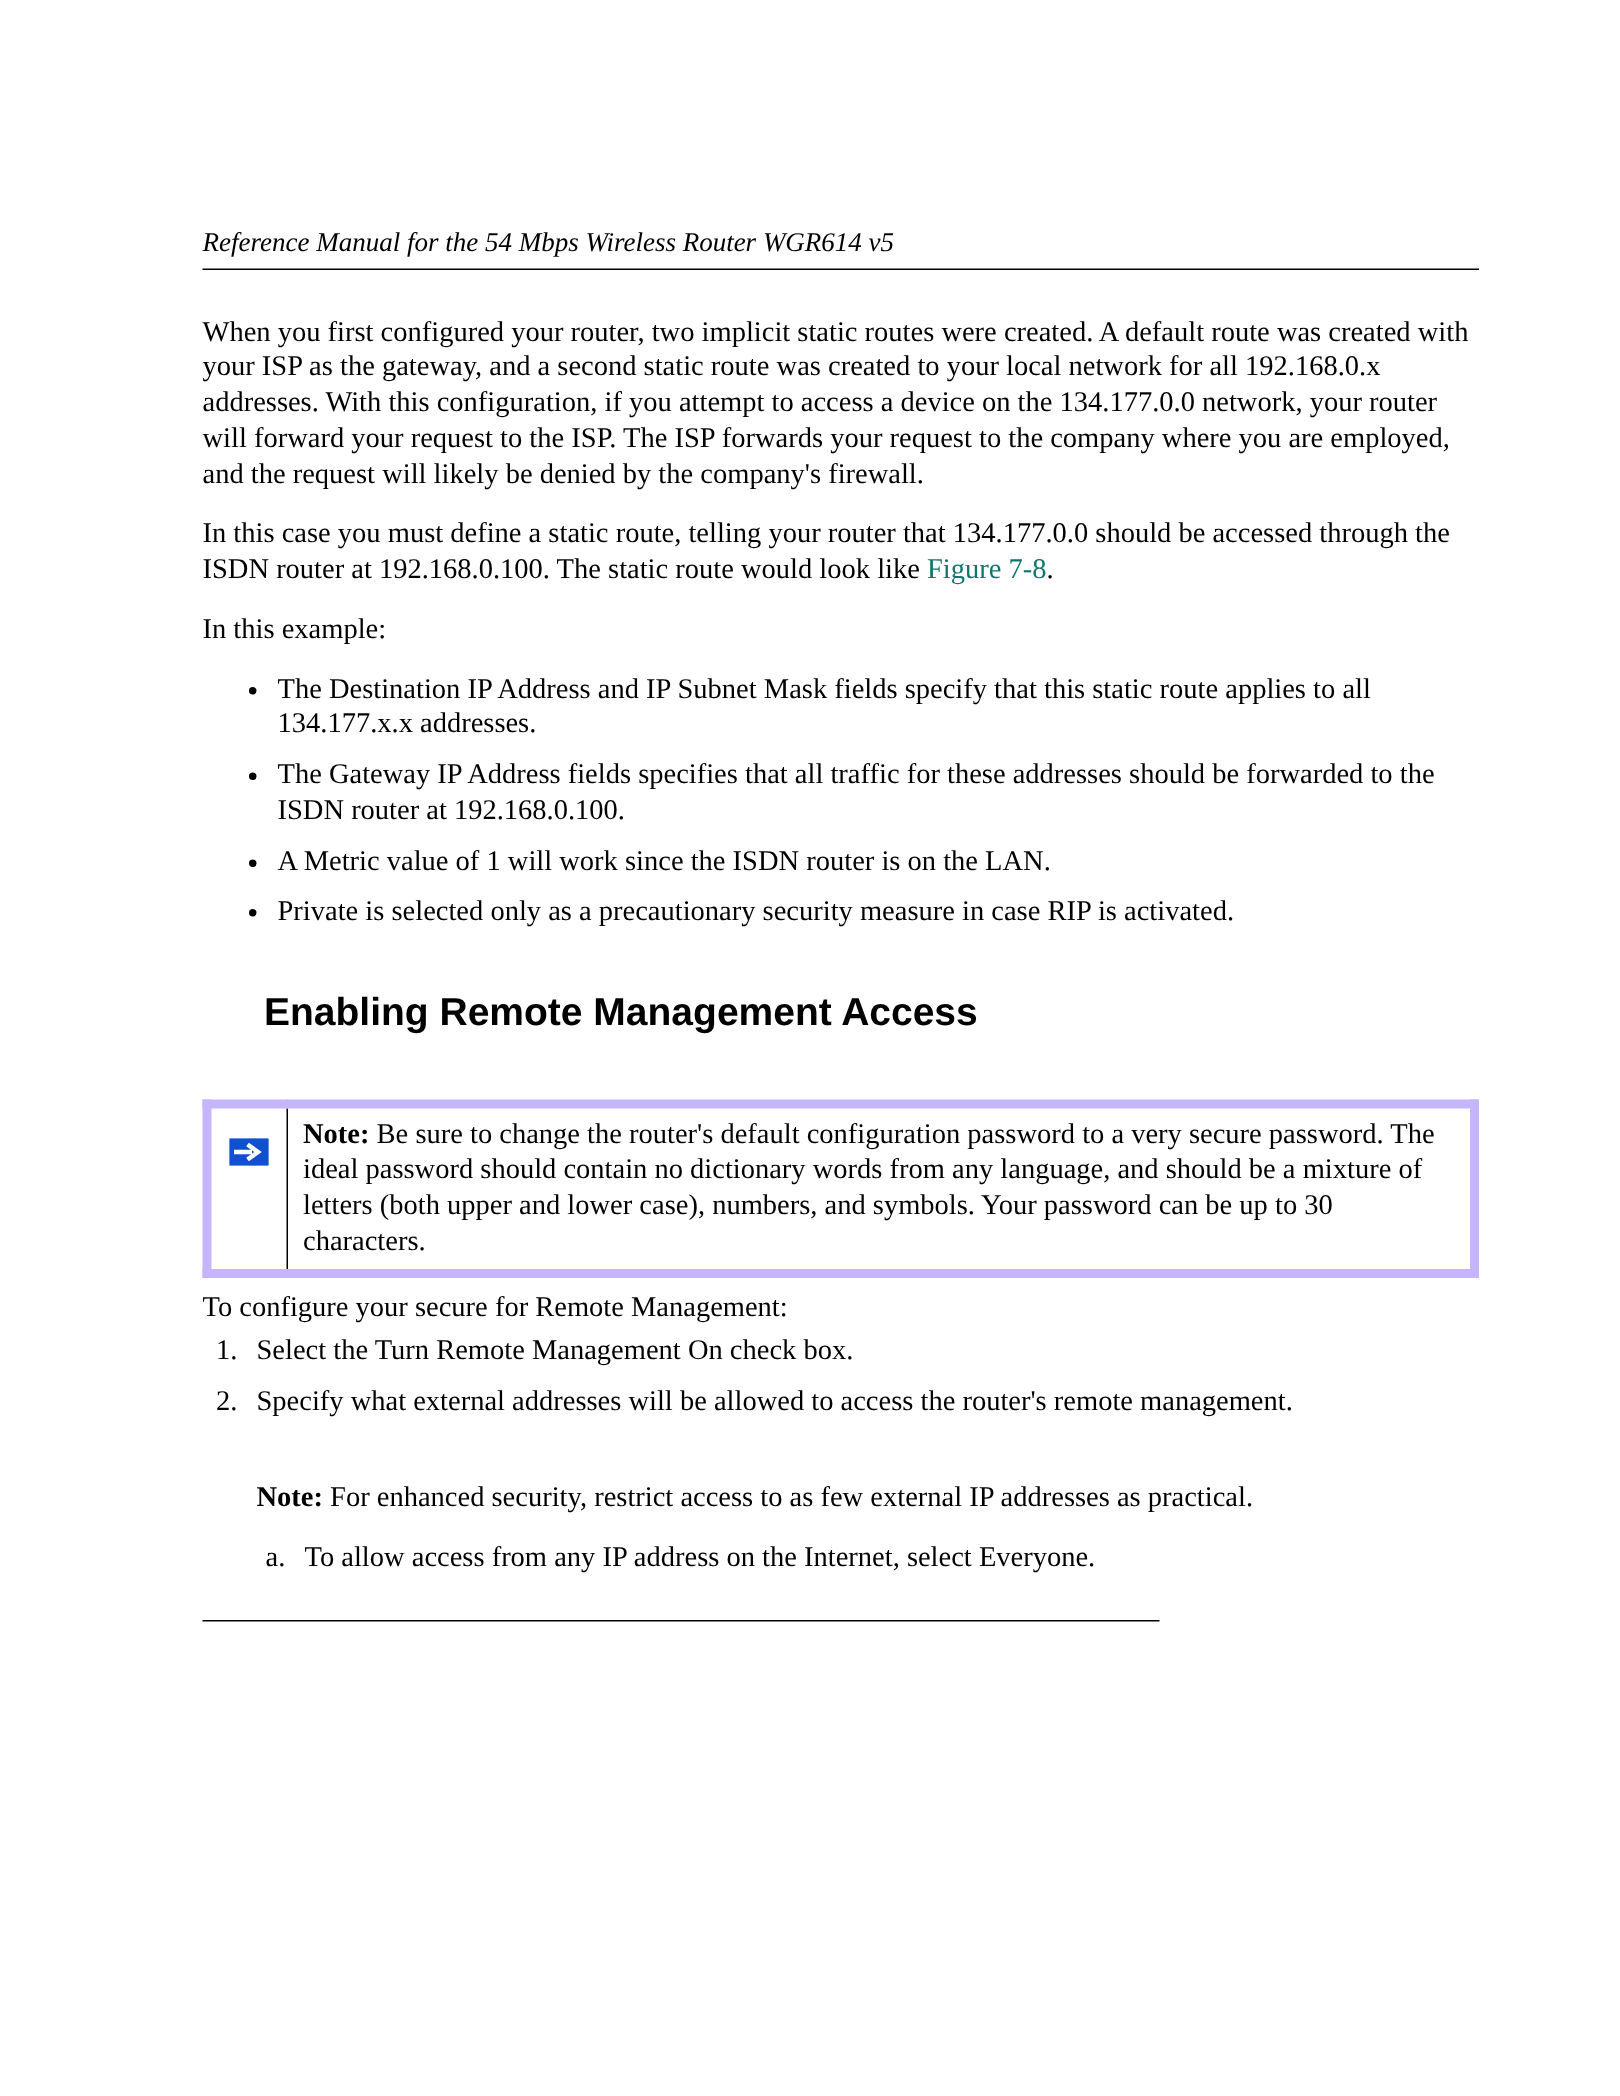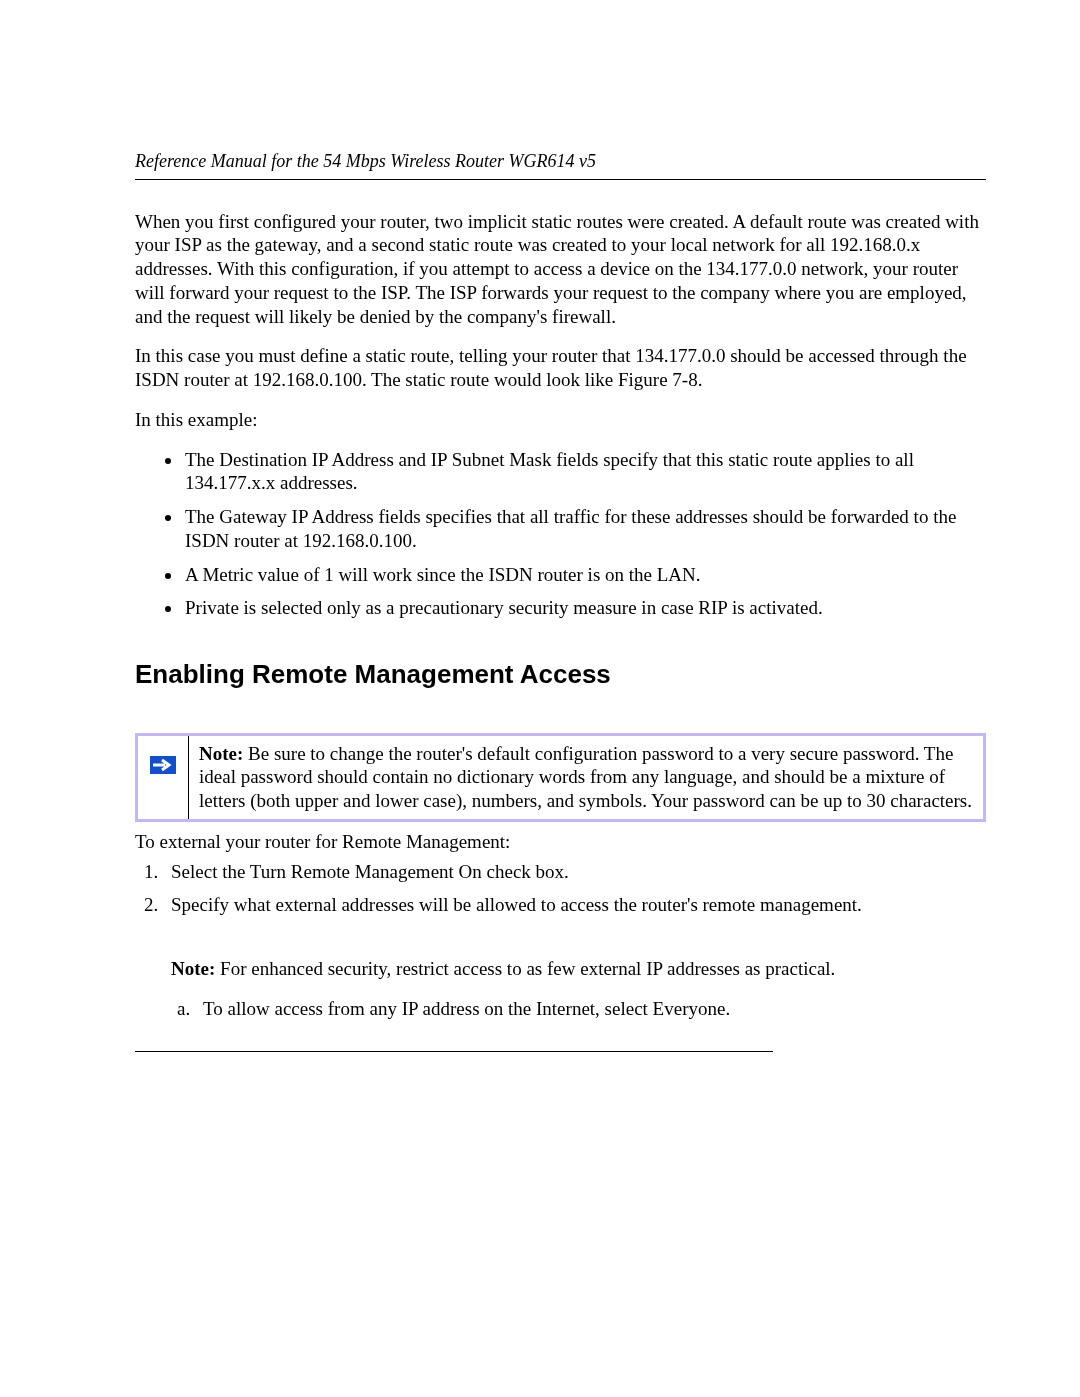--- a/index.html
+++ b/index.html
@@ -31,41 +31,42 @@
       border-top: 1.5px solid #000;
       width: 75%;
       margin-left: 0;
       margin-top: 30px;
       margin-bottom: 8px;
     }
     p {
       margin: 0 0 16px 0;
     }
     .link {
-      color: #000000;
+      color: #0f766e;
     }
     ul.bullets {
       list-style-type: disc;
       padding-left: 48px;
       margin: 0 0 20px 0;
     }
     ul.bullets li {
       padding-left: 2px;
       margin-bottom: 10px;
     }
     .section-heading {
       font-family: Helvetica, Arial, sans-serif;
       font-weight: bold;
       font-size: 26px;
       margin-top: 38px;
       margin-bottom: 42px;
+      margin-left: 41px;
     }
     .note-box {
       border-collapse: collapse;
-      border: 3px solid #c4b5fd;
+      border: 6px solid #c4b5fd;
       width: calc(100% - 0px);
       margin-top: 28px;
       margin-bottom: 8px;
     }
     .note-box td {
       border: 1px solid #000;
       vertical-align: top;
       padding: 6px 10px;
     }
     .note-icon-cell {
@@ -159,21 +160,21 @@
           </svg>
         </span>
       </td>
       <td class="note-text">
         <b>Note:</b><span> Be sure to change the router's default configuration password to a very secure password. The ideal password should contain no dictionary words from any language, and should be a mixture of letters (both upper and lower case), numbers, and symbols. Your password can be up to 30 characters.</span>
       </td>
     </tr>
   </tbody>
     </table>
 
-  <p style="margin-bottom:6px;">To external your router for Remote Management:</p>
+  <p style="margin-bottom:6px;">To configure your secure for Remote Management:</p>
 
   <ol class="steps">
     <li>Select the Turn Remote Management On check box.</li>
     <li>
       <span>Specify what external addresses will be allowed to access the router's remote management.</span>
       <p class="step-note">
         <b>Note:</b><span> For enhanced security, restrict access to as few external IP addresses as practical.</span>
       </p>
       <ol class="substeps">
         <li>To allow access from any IP address on the Internet, select Everyone.</li>

